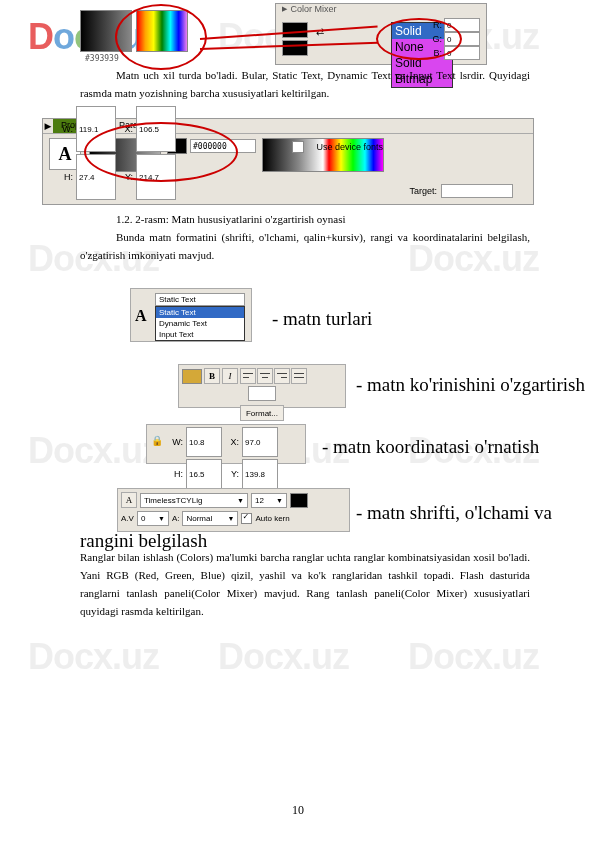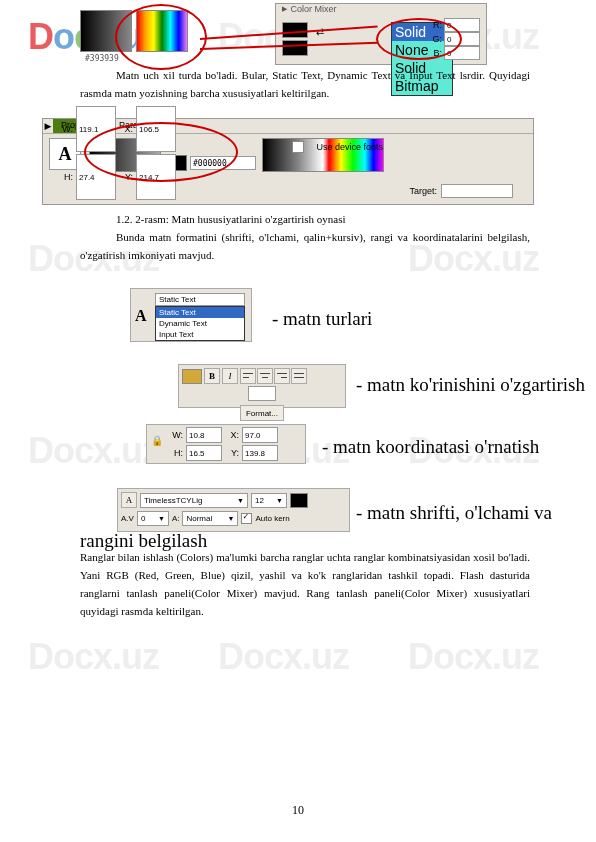--- a/index.html
+++ b/index.html
@@ -88,23 +88,23 @@
     width: 24px;
     height: 14px;
     background: #000;
     border: 1px solid #999;
   }
   .mixer-dropdown {
     position: absolute;
     left: 115px;
     top: 18px;
     width: 60px;
-    background: #5eead4;
+    background: #d946ef;
     border: 1px solid #333;
-    font-size: 14px;
+    font-size: 12px;
   }
   .mixer-dropdown-sel {
     background: #316ac5;
     color: #fff;
     padding: 1px 3px;
   }
   .mixer-dropdown-item { padding: 1px 3px; }
 
   
   .top-swatches {
@@ -389,21 +389,21 @@
     margin-left: 18px;
   }
   .coord-box .r { display: flex; gap: 3px; align-items: center; margin-bottom: 2px; }
   .coord-box .lbl { width: 14px; text-align: right; }
   .coord-box .in {
     width: 30px;
     height: 12px;
     border: 1px solid #999;
     background: #fff;
     font-size: 8px;
-    padding: 1px 2px;
+    padding: 8px 2px;
     display: flex;
     align-items: center;
   }
 
   .font-box {
     position: absolute;
     left: 117px;
     top: 488px;
     width: 225px;
     height: 36px;
@@ -540,21 +540,21 @@
     <div style="width:10px; display:flex; align-items:center; justify-content:center;">▶</div>
     <div class="tab active">Properties</div>
     <div class="tab">Parameters</div>
   </div>
   <div class="prop-body">
     <div class="a-icon-box">A</div>
     <div class="mid-column">
       <div style="display:flex; gap:6px; align-items:flex-start;">
         <div class="grad-panel" style="width:70px; background:linear-gradient(to right, #000, #aaa);"></div>
         <div style="display:flex; flex-direction:column; gap:2px;">
-          <div style="display:flex; gap:3px; align-items:center;margin-top:17px;">
+          <div style="display:flex; gap:3px; align-items:center;">
             <div class="black-swatch-small"></div>
             <div class="hex-input">#000000</div>
           </div>
         </div>
         <div class="grad-panel" style="width:120px;"></div>
       </div>
     </div>
   </div>
   <div class="wh-block">
     <div class="wh-row">

